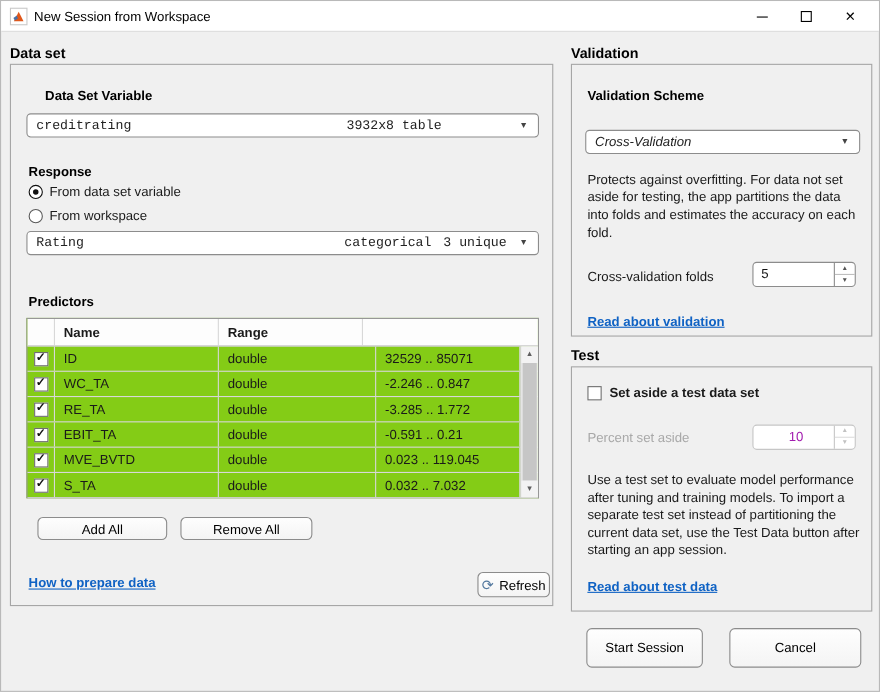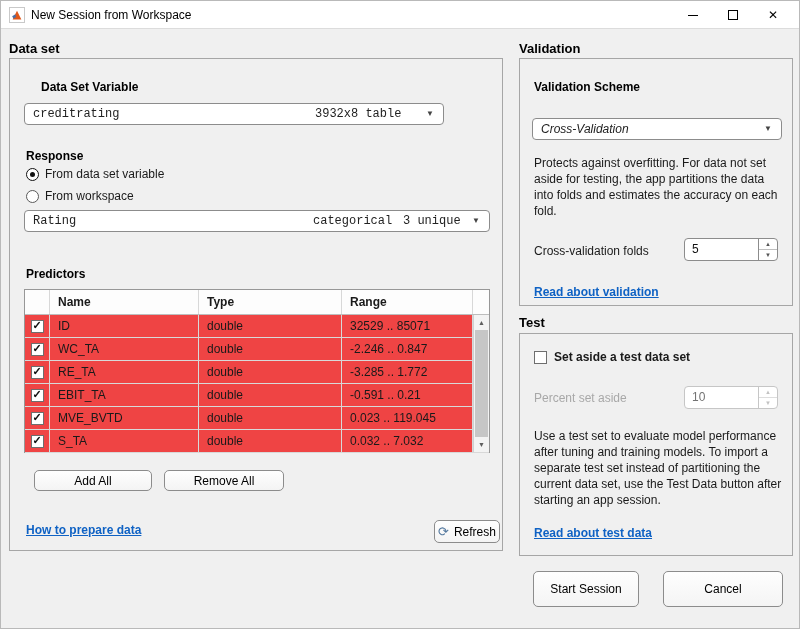--- a/index.html
+++ b/index.html
@@ -32,21 +32,21 @@
 
   
   .radio-row { position:absolute; display:flex; align-items:flex-end; height:16px; }
   .radio { width:13px; height:13px; border-radius:50%; background:#fff; border:1px solid #5a5a5a; margin-right:6px; position:relative; }
   .radio.sel { border:1.5px solid #111; }
   .radio.sel::after { content:""; position:absolute; left:50%; top:50%; width:5px; height:5px; margin:-2.5px 0 0 -2.5px; border-radius:50%; background:#111; }
   .checkbox { width:13px; height:13px; background:#fff; border:1px solid #6e6e6e; display:flex; align-items:center; justify-content:center; }
   .checkbox .mark { font-size:11px; font-weight:bold; color:#111; line-height:1; margin-top:-1px; }
 
   
-  .ptable { position:absolute; background:#ef4444; border:1px solid #979797; }
+  .ptable { position:absolute; background:#84cc16; border:1px solid #979797; }
   .trow { display:flex; height:23px; border-bottom:1px solid #d8d8d8; }
   .trow.head { height:25px; border-bottom:1px solid #bdbdbd; background:#fdfdfd; }
   .tcell { height:100%; border-right:1px solid #d8d8d8; padding-left:8px; display:flex; align-items:center; overflow:hidden; white-space:nowrap; }
   .trow.head .tcell { font-weight:bold; }
   .c-check { width:25px; padding-left:0; justify-content:center; }
   .c-name { width:149px; }
   .c-type { width:143px; }
   .c-range { width:131px; }
   .c-scroll { width:16px; border-right:none; padding-left:0; }
   .vscrollbar { position:absolute; right:0; top:25px; width:16px; bottom:0; background:#f3f3f3; border-left:1px solid #cfcfcf; }
@@ -65,21 +65,21 @@
   
   .desc { position:absolute; font-size:12px; color:#1a1a1a; line-height:16px; }
 
   
   .spinner { position:absolute; height:23px; background:#fff; border:1px solid #8c8c8c; border-radius:4px; }
   .sp-value { position:absolute; left:7px; top:0; line-height:21px; font-size:12px; color:#111; }
   .sp-btns { position:absolute; right:0; top:0; width:19px; height:100%; border-left:1px solid #8c8c8c; display:flex; flex-direction:column; }
   .sp-btn { flex:1; display:flex; align-items:center; justify-content:center; font-size:6px; color:#555; }
   .sp-btn.up { border-bottom:1px solid #bfbfbf; }
   .spinner.disabled { border-color:#c6c6c6; }
-  .spinner.disabled .sp-value { color:#737373; }
+  .spinner.disabled .sp-value { color:#a21caf;margin-left:25px; }
   .spinner.disabled .sp-btns { border-left-color:#c6c6c6; }
   .spinner.disabled .sp-btn { color:#c2c2c2; }
   .spinner.disabled .sp-btn.up { border-bottom-color:#ddd; }
   .gray-label { position:absolute; font-size:12px; color:#a8a8a8; }
 
   .cbx-row { position:absolute; display:flex; align-items:center; }
   .cbx-row .lbl { margin-left:7px; font-weight:bold; }
 </style>
 </head>
 <body>
@@ -104,21 +104,21 @@
         </div>
     </div>
   </div>
 
   <div class="section-heading" style="left:8px; top:40px;">Data set</div>
 
   <div class="panel" style="left:8px; top:57px; width:494px; height:493px;">
 
     <div class="blabel" style="left:16px; top:21px;padding-left:15px;">Data Set Variable</div>
 
-    <div class="dropdown" style="left:14px; top:44px; width:420px;">
+    <div class="dropdown" style="left:14px; top:44px; width:466px;">
       <span class="dd-main">creditrating</span>
       <span class="dd-info" style="left:290px;">3932x8 table</span>
       <span class="dd-arrow">▼</span>
     </div>
 
     <div class="blabel" style="left:16px; top:90px;">Response</div>
 
     <div class="radio-row" style="left:16px; top:106px;">
       <span class="radio sel"></span>
       <span>From data set variable</span>
@@ -134,21 +134,20 @@
       <span class="dd-info" style="left:378px;">3 unique</span>
       <span class="dd-arrow">▼</span>
     </div>
 
     <div class="blabel" style="left:16px; top:208px;">Predictors</div>
 
     <div class="ptable" style="left:14px; top:230px; width:466px; height:164px;">
       <div class="trow head">
         <div class="tcell c-check"></div>
         <div class="tcell c-name">Name</div>
-        <div class="tcell c-type">Type</div>
         <div class="tcell c-range">Range</div>
         <div class="tcell c-scroll"></div>
       </div>
 
       <div class="trow">
         <div class="tcell c-check">
             <span class="checkbox">
               <span class="mark">✓</span>
             </span>
           </div>

